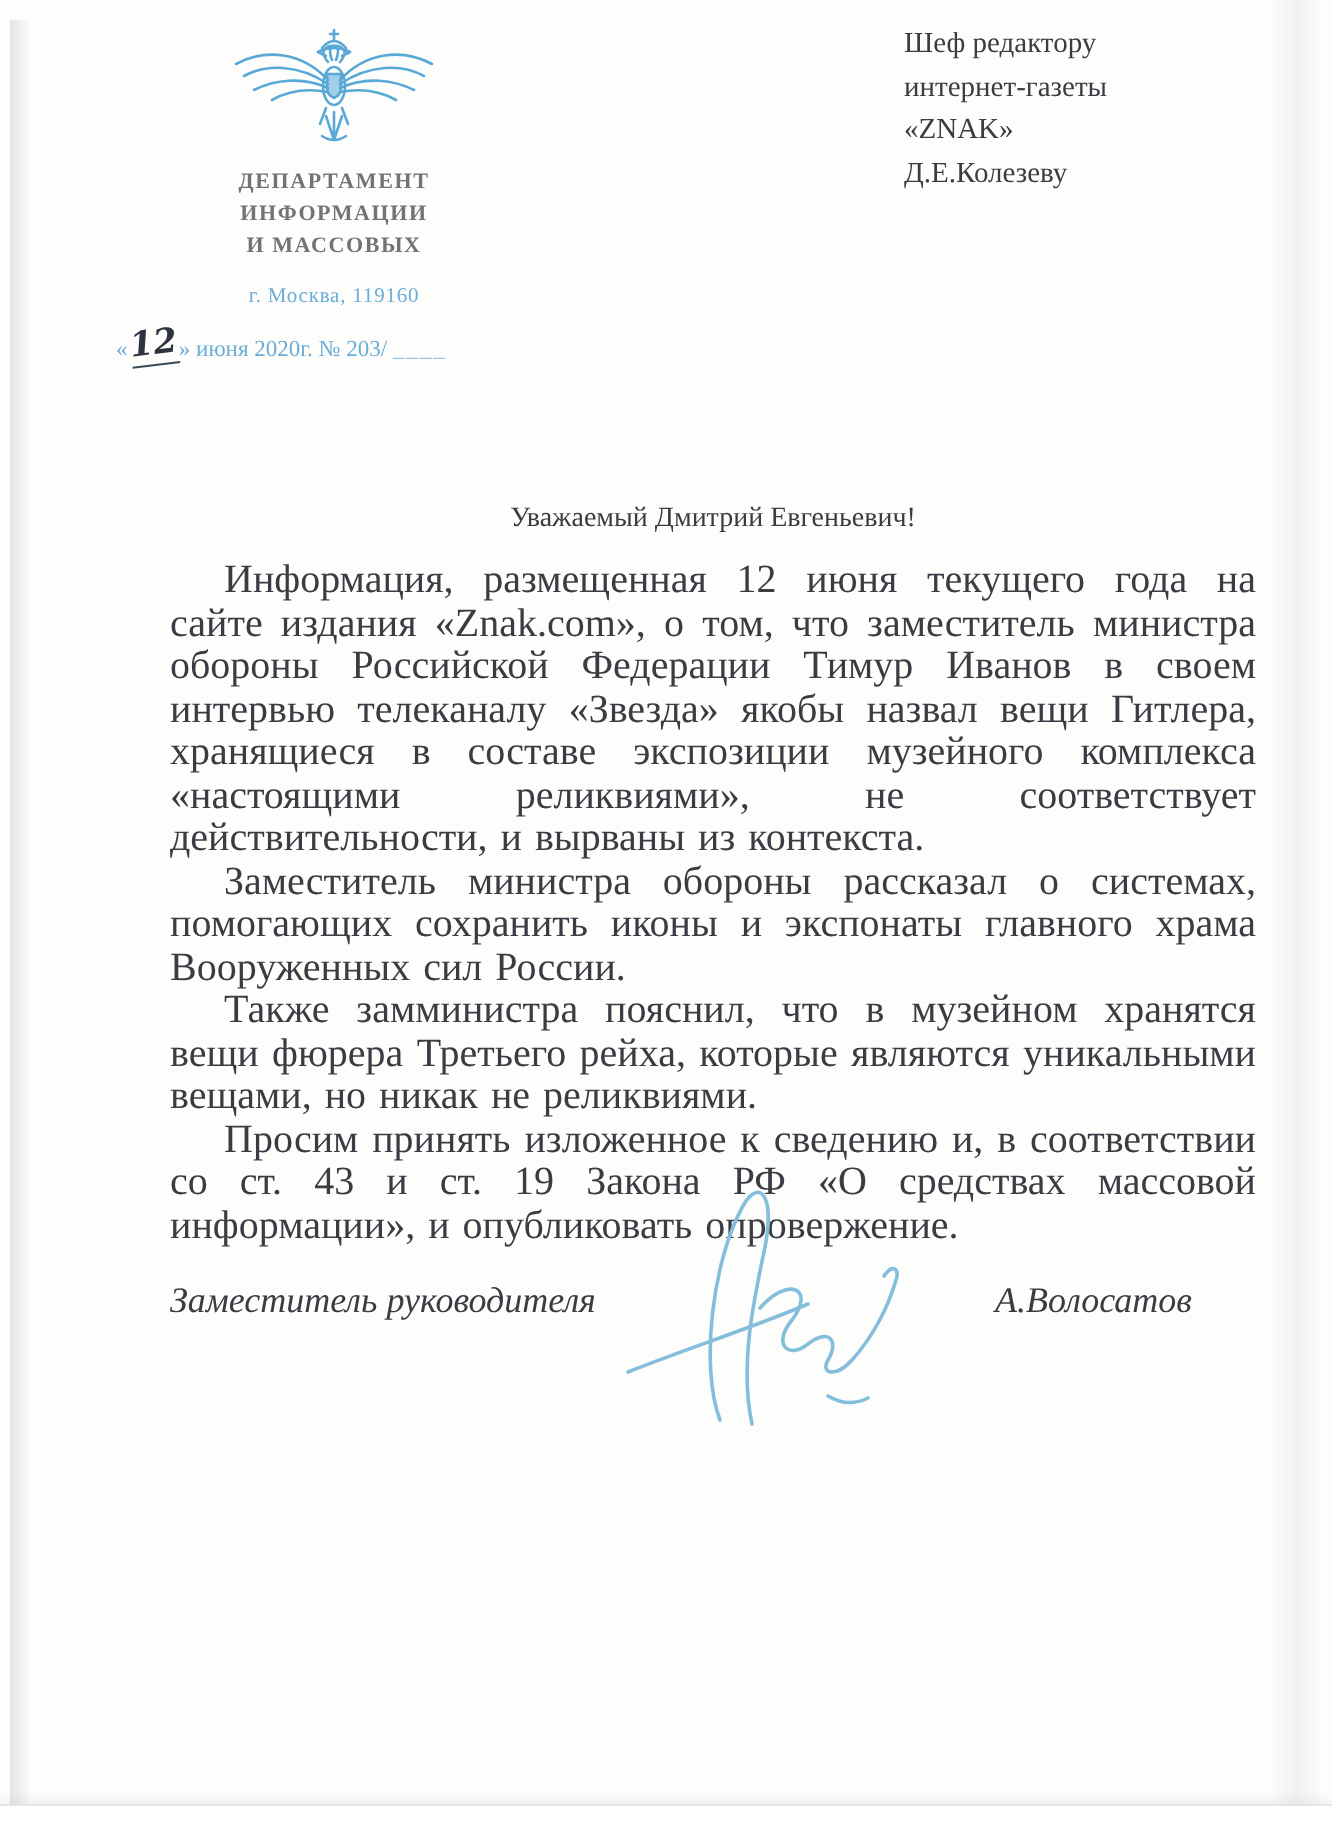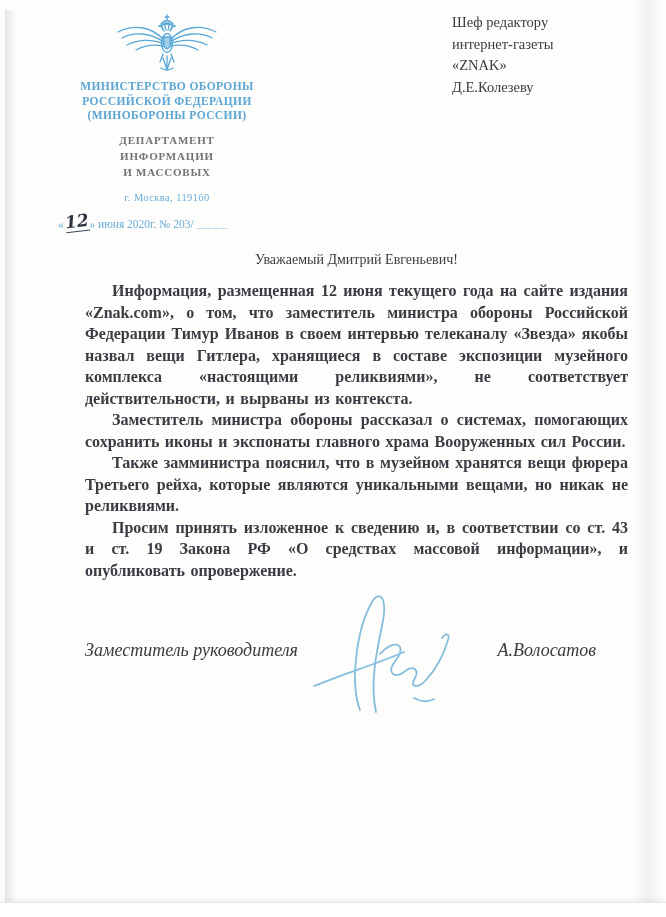--- a/index.html
+++ b/index.html
@@ -64,40 +64,39 @@
   .hand-day{
     display:inline-block;
     font-family:"DejaVu Serif",serif;
     font-style:italic;font-weight:700;
     font-size:17px;color:#2e3340;
     transform:rotate(-7deg);
     margin:0 1px;
     position:relative;top:-1px;
     border-bottom:1.5px solid #3c4a58;
   }
-  .date-blank{letter-spacing:1px;opacity:.75;font-family:Liberation Mono, monospace;}
+  .date-blank{letter-spacing:1px;opacity:.75;}
 
   
   .recipient{
     position:absolute;left:452px;top:12px;width:192px;
     font-size:14.5px;line-height:21.5px;
     color:#3b3b44;
   }
 
   
   .salutation{
     position:absolute;left:85px;top:252px;width:543px;
     text-align:center;font-size:14px;color:#3b3b44;
   }
   .body-text{
     position:absolute;left:85px;top:280px;width:543px;
-    font-size:16px;line-height:21.5px;
+    font-size:20px;line-height:21.5px;
     text-align:justify;
     color:#3b3b44;
-    font-weight:bold;
   }
   .body-text p{margin:0;text-indent:27px;word-spacing:1.5px;}
 
   
   .sign-row{
     position:absolute;left:85px;top:640px;width:511px;
     display:flex;justify-content:space-between;
     font-size:18px;color:#3b3b44;font-style:italic;
   }
   .signature-svg{
@@ -137,25 +136,20 @@
         <ellipse cx="52" cy="31" rx="5.5" ry="9.5"></ellipse>
 
         <path d="M48.5 25 h7 v7 q0 3.4 -3.5 5 q-3.5 -1.6 -3.5 -5 z" fill="#58a8d8" fill-opacity="0.55"></path>
 
         <path d="M48 42 l-3 8 M56 42 l3 8"></path>
         <path d="M48 46 l4 12 M56 46 l-4 12 M52 44 v14"></path>
         <path d="M46 56 q6 4 12 0"></path>
       </g>
     </svg>
 
-    <div class="ministry">
-      <div>МИНИСТЕРСТВО ОБОРОНЫ</div>
-      <div>РОССИЙСКОЙ ФЕДЕРАЦИИ</div>
-      <div>(МИНОБОРОНЫ РОССИИ)</div>
-    </div>
 
     <div class="department">
       <div>ДЕПАРТАМЕНТ</div>
       <div>ИНФОРМАЦИИ</div>
       <div>И МАССОВЫХ</div>
     </div>
 
     <div class="hq-address">г. Москва, 119160</div>
 
     <div class="date-line">

